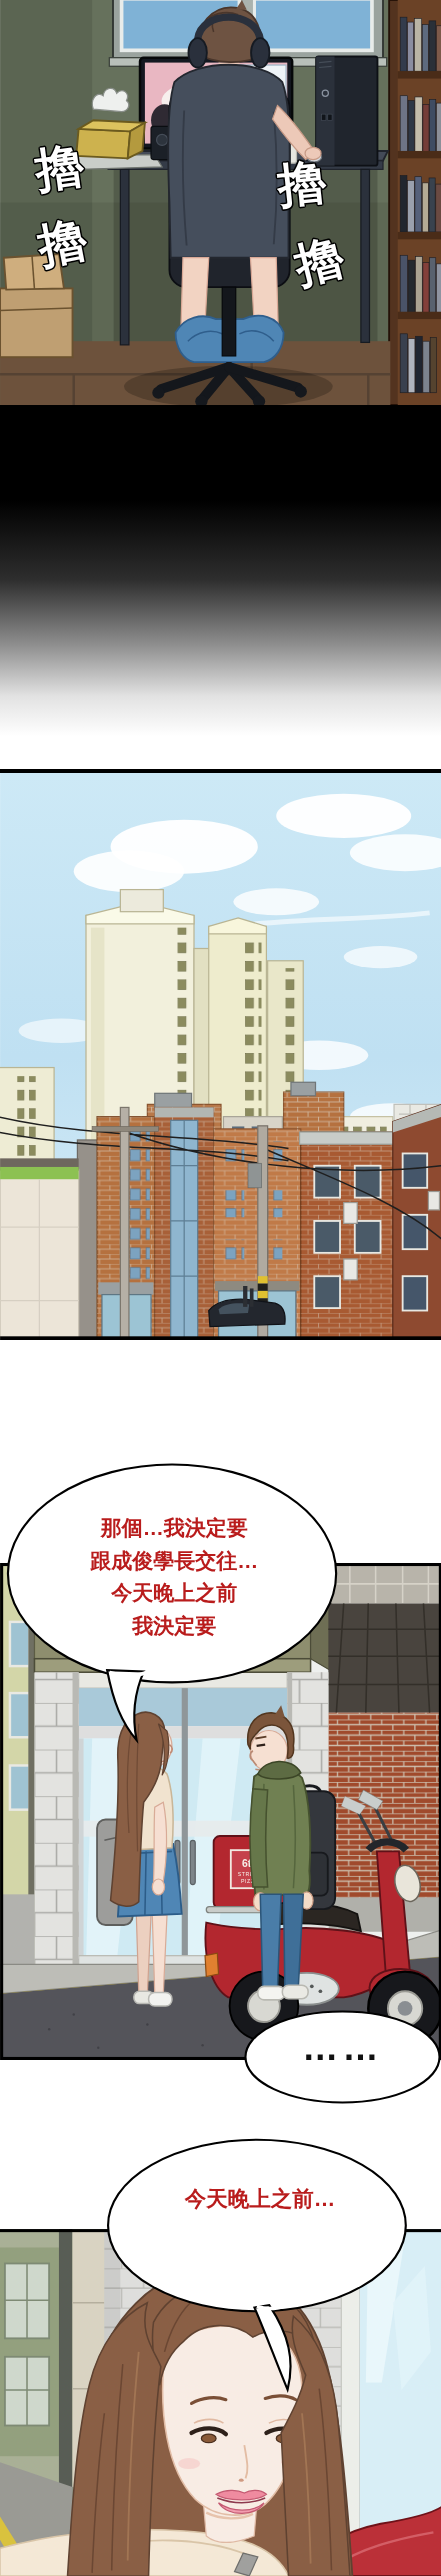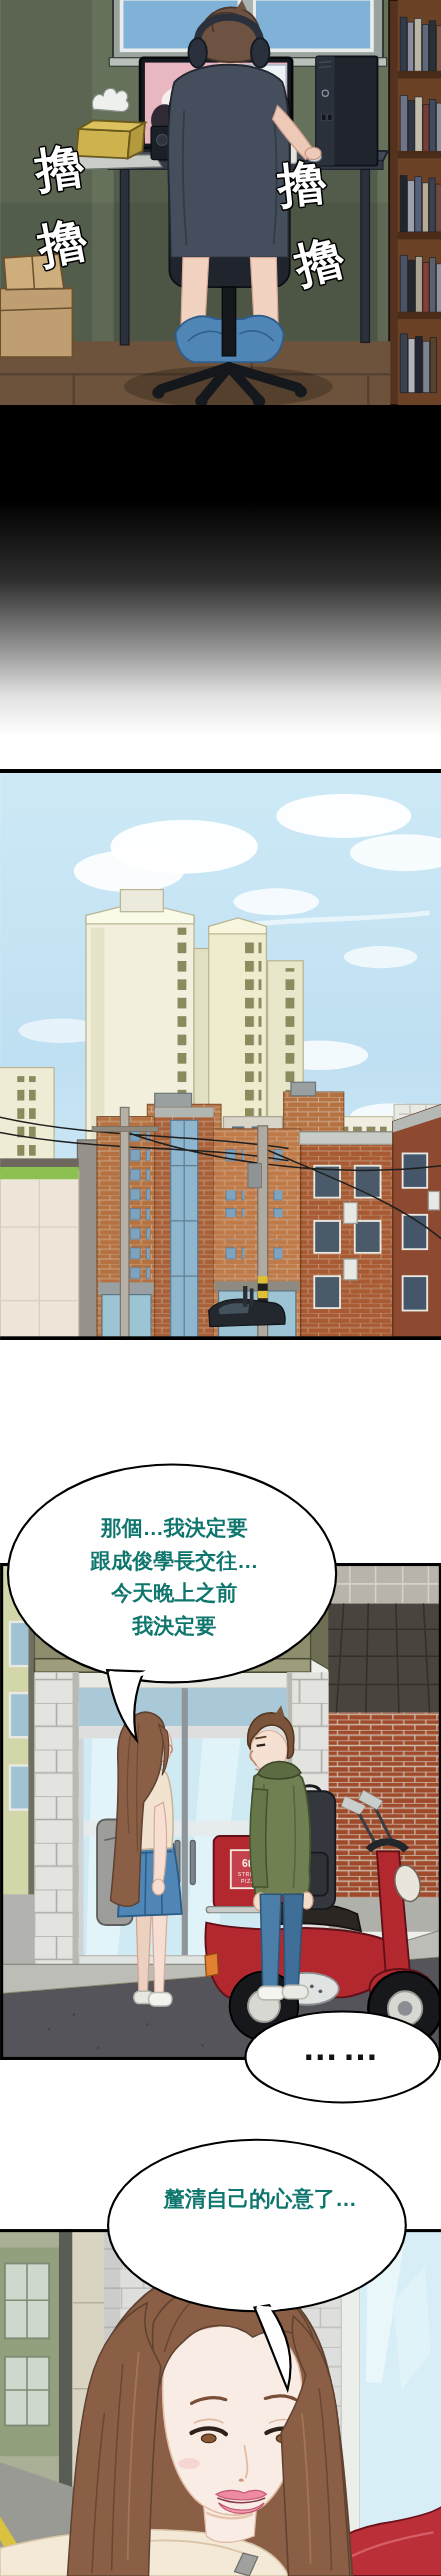--- a/index.html
+++ b/index.html
@@ -5,21 +5,21 @@
   html,body{margin:0;padding:0;background:#777;}
   .page{position:relative;width:442px;height:2576px;margin:0 auto;background:#ffffff;overflow:hidden;
         font-family:"Liberation Sans",sans-serif;}
   .panel{position:absolute;left:0;}
   .panel svg{display:block;}
   .fade{position:absolute;left:0;width:442px;
         background:linear-gradient(180deg,#000 0%,#000 26%,#2e2e2e 48%,#8f8f8f 66%,#e2e2e2 80%,#fff 91%,#fff 100%);}
   .divider{position:absolute;left:0;width:442px;background:#000;}
   .bubble{position:absolute;}
   .bubble svg{position:absolute;left:0;top:0;}
-  .bubble .txt{position:relative;width:100%;text-align:center;color:#0f766e;font-weight:600;white-space:nowrap;}
+  .bubble .txt{position:relative;width:100%;text-align:center;color:#b91c1c;font-weight:600;white-space:nowrap;}
   .b1 .txt{padding-top:50px;font-size:21px;line-height:32.5px;}
   .b3 .txt{padding-top:45px;font-size:21.5px;line-height:34px;}
   .b2 .dots{position:relative;height:96px;display:flex;align-items:center;justify-content:center;
             font-size:36px;font-weight:700;letter-spacing:4.3px;transform:translateY(-9.2px);color:#111;}
 </style>
 </head>
 <body>
 
 <div class="page">
 
@@ -607,18 +607,18 @@
     <div class="dots">……</div>
   </div>
 
   <div class="bubble b3" style="left:105px;top:2137px;width:310px;height:264px">
     <svg width="310" height="264" viewBox="0 0 506 430">
       <ellipse cx="248" cy="144" rx="243" ry="140" fill="#ffffff" stroke="#000000" stroke-width="3.5"></ellipse>
       <path d="M 268 274 C 300 322,310 364,298 412 C 278 364,264 324,244 278 Z" fill="#ffffff" stroke="#000000" stroke-width="3.5"></path>
       <path d="M 248 276 C 266 282,286 280,300 272" stroke="#ffffff" stroke-width="6" fill="none"></path>
     </svg>
     <div class="txt">
-      <div>釐清自己的心意了…</div>
+      <div>今天晚上之前…</div>
     </div>
   </div>
 
 </div>
 
 
 </body></html>

